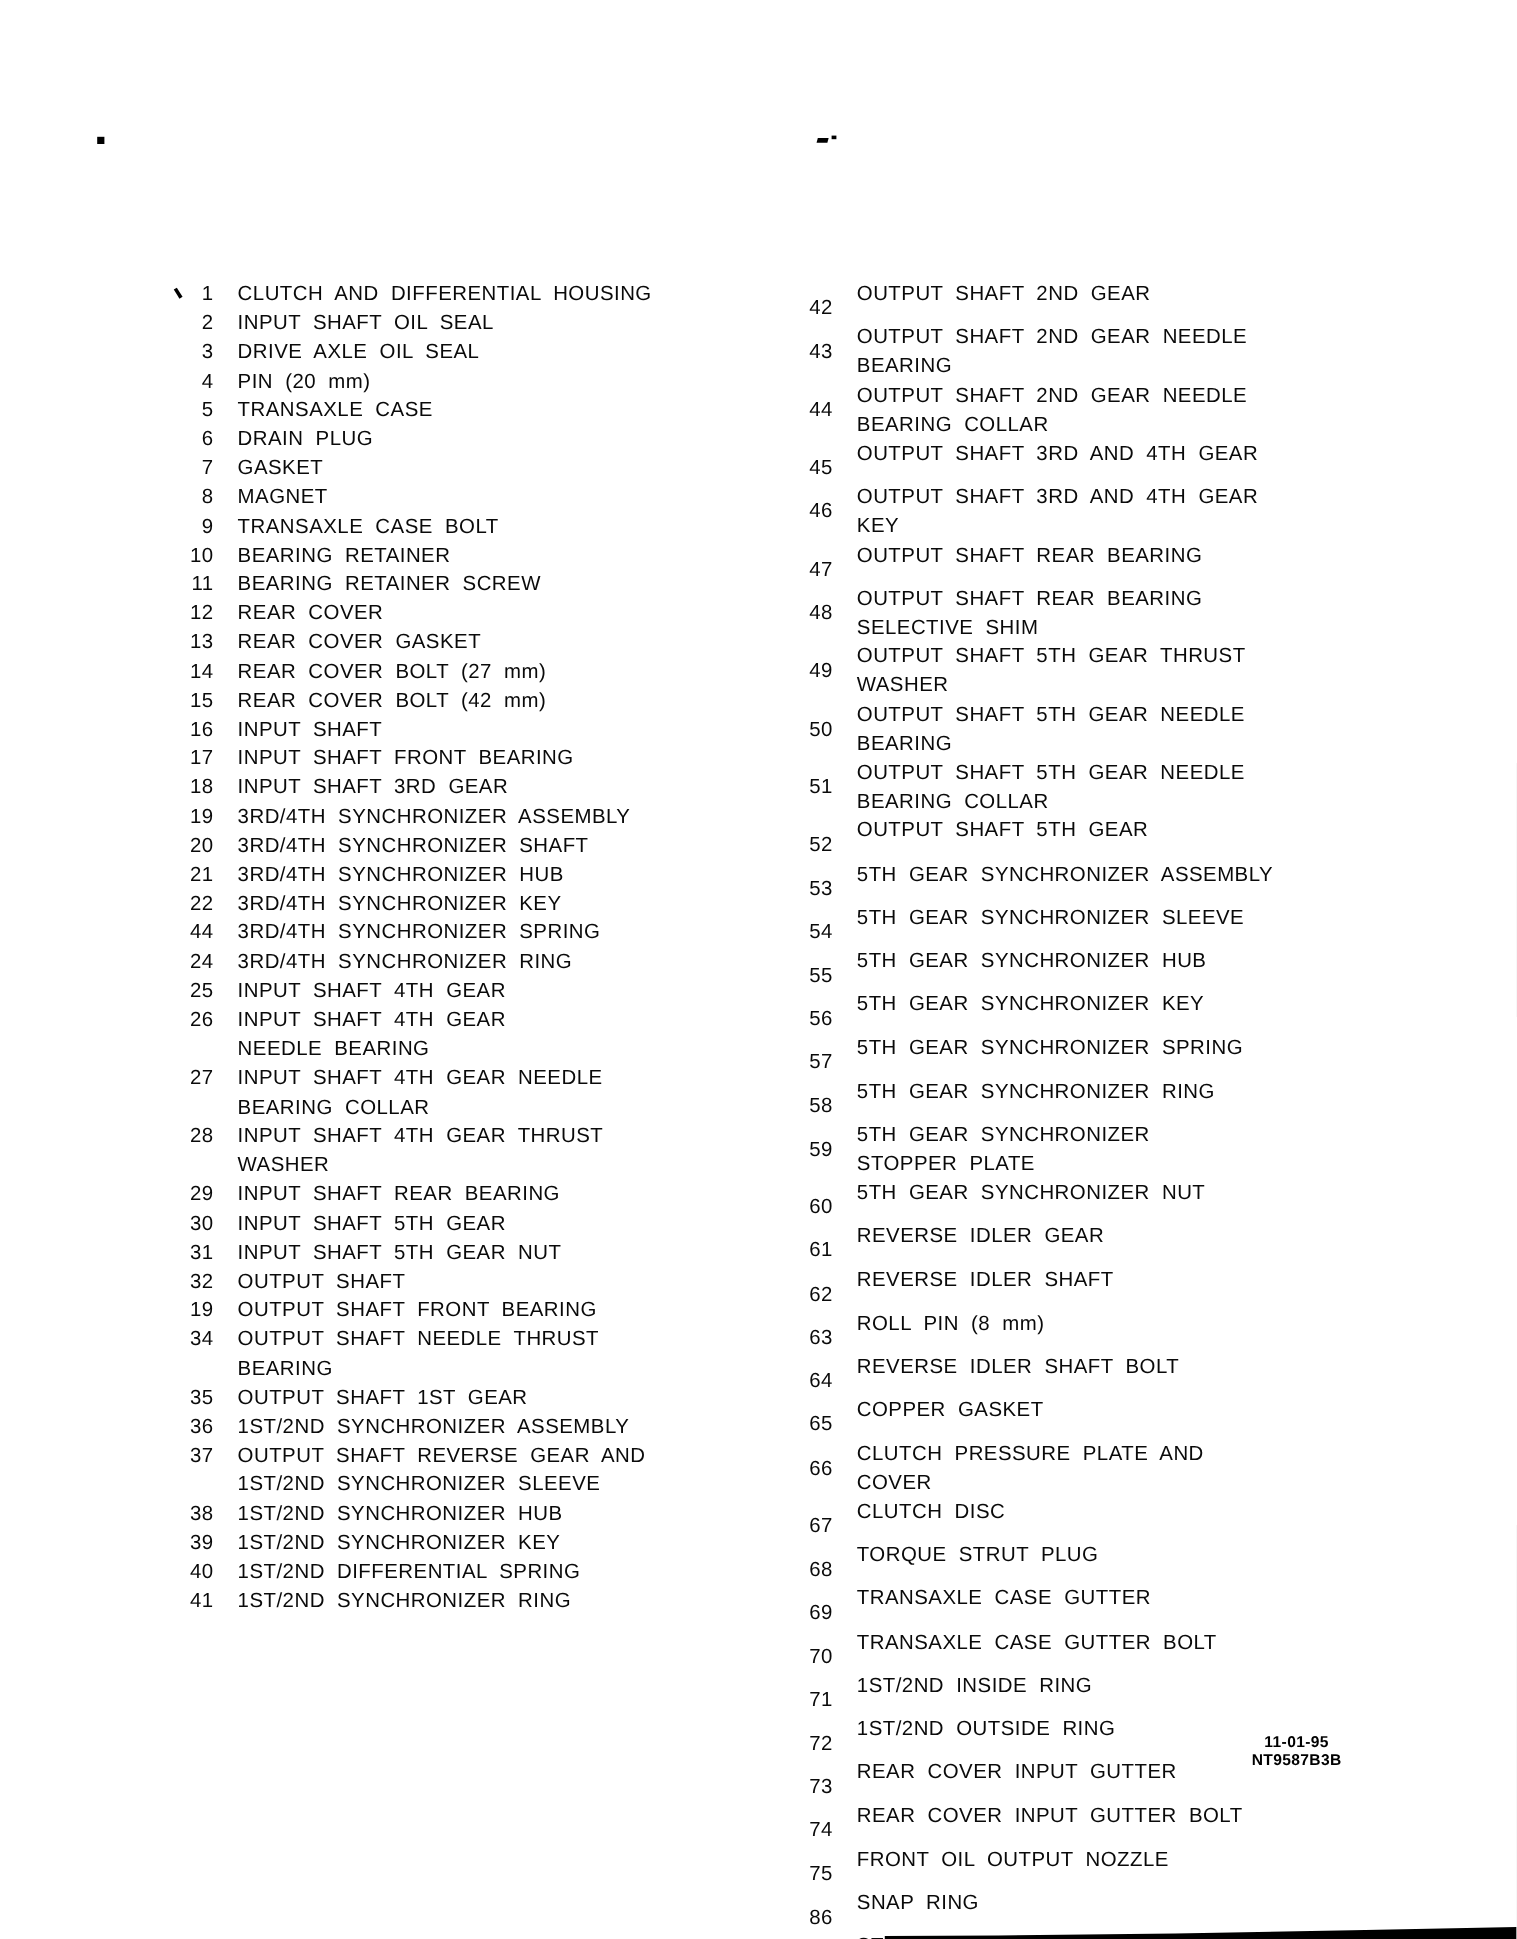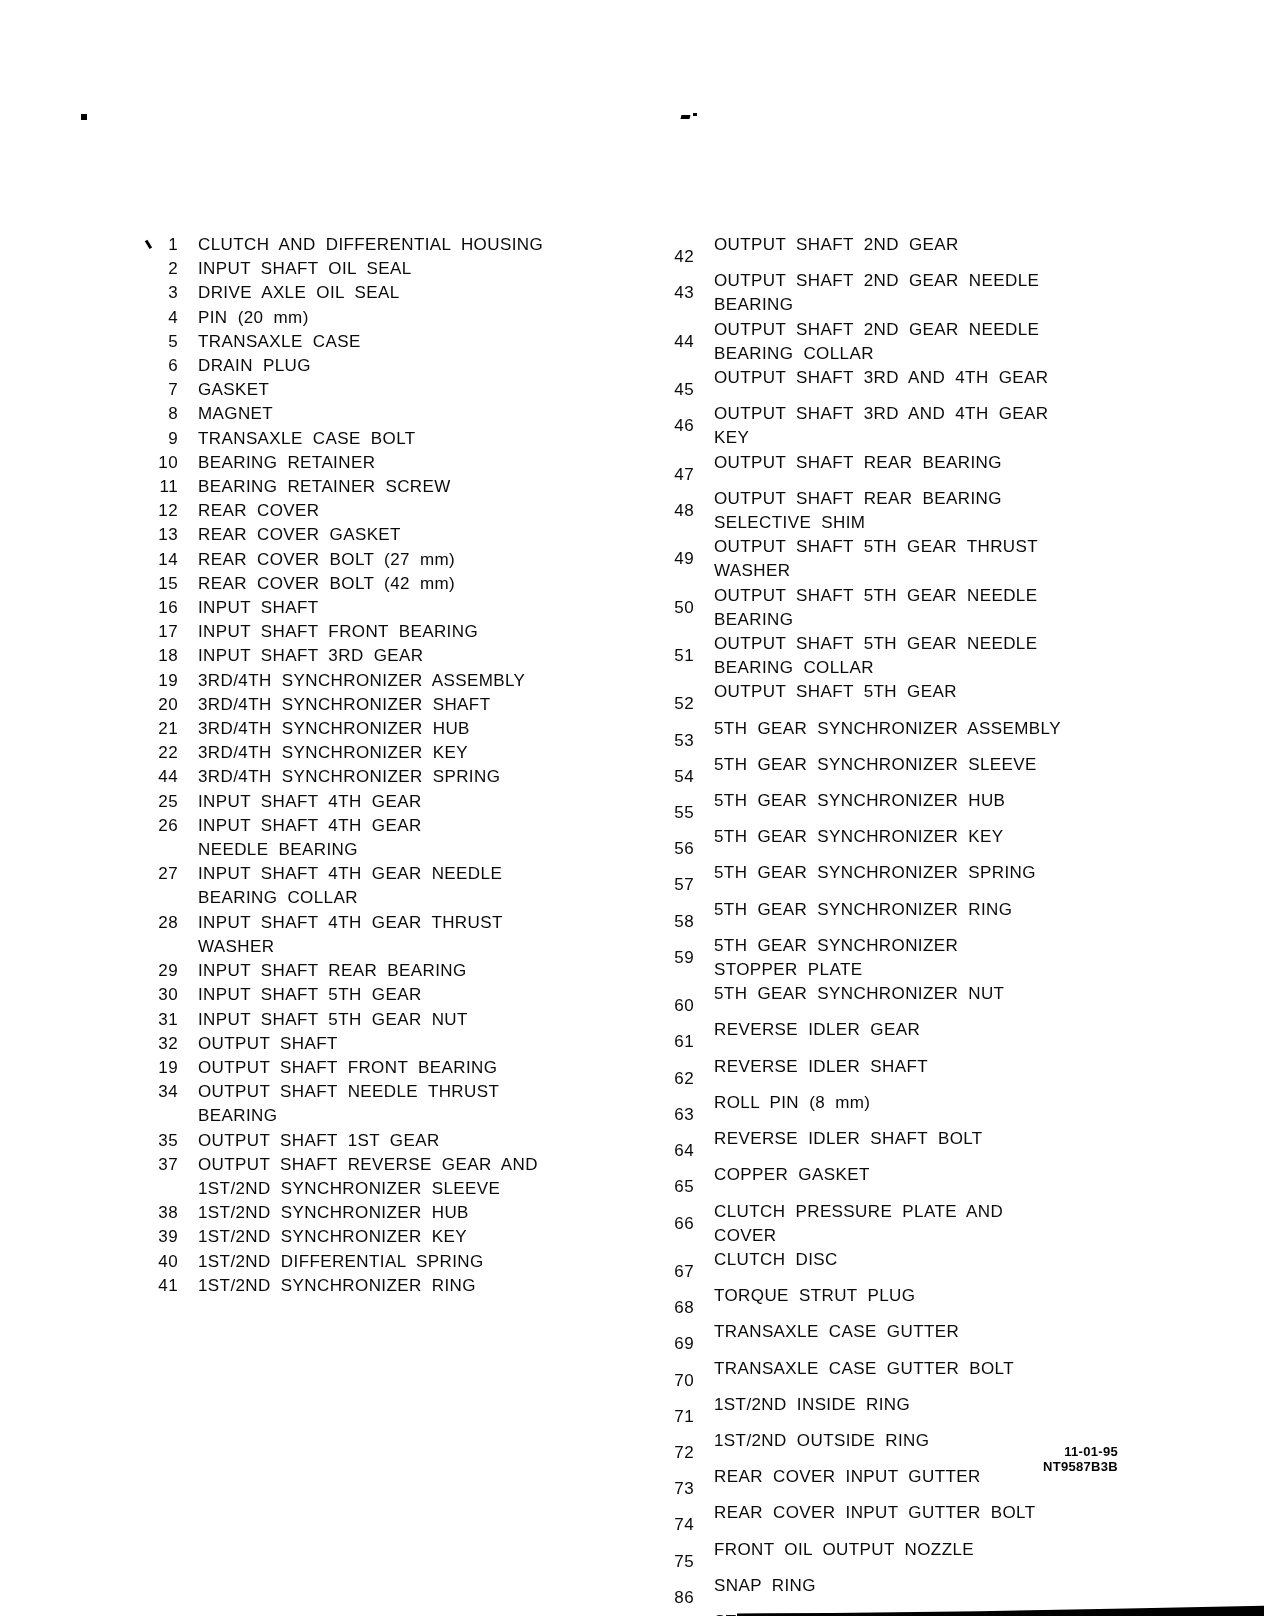--- a/index.html
+++ b/index.html
@@ -34,21 +34,21 @@
     font-size: 17px;
     line-height: 24.2px;
     letter-spacing: 0.4px;
     word-spacing: 5px;
     white-space: pre-line;
   }
   .footer {
     position: absolute;
     top: 1444px;
     right: 146px;
-    text-align: right;
+    text-align: center;
     font-size: 13px;
     font-weight: bold;
     line-height: 15px;
     letter-spacing: 0.3px;
     color: #000;
   }
   
   .speck-top-left {
     position: absolute; left: 81px; top: 114px;
     width: 6px; height: 6px; background: #000;
@@ -199,20 +199,24 @@
   <div class="row">
     <span class="num">22</span>
     <span class="txt">3RD/4TH SYNCHRONIZER KEY</span>
   </div>
 
   <div class="row">
     <span class="num">44</span>
     <span class="txt">3RD/4TH SYNCHRONIZER SPRING</span>
   </div>
 
+  <div class="row">
+    <span class="num">24</span>
+    <span class="txt">3RD/4TH SYNCHRONIZER RING</span>
+  </div>
 
   <div class="row">
     <span class="num">25</span>
     <span class="txt">INPUT SHAFT 4TH GEAR</span>
   </div>
 
   <div class="row">
     <span class="num">26</span>
     <span class="txt">INPUT SHAFT 4TH GEAR
 NEEDLE BEARING</span>
@@ -259,20 +263,24 @@
     <span class="num">34</span>
     <span class="txt">OUTPUT SHAFT NEEDLE THRUST
 BEARING</span>
   </div>
 
   <div class="row">
     <span class="num">35</span>
     <span class="txt">OUTPUT SHAFT 1ST GEAR</span>
   </div>
 
+  <div class="row">
+    <span class="num">36</span>
+    <span class="txt">1ST/2ND SYNCHRONIZER ASSEMBLY</span>
+  </div>
 
   <div class="row">
     <span class="num">37</span>
     <span class="txt">OUTPUT SHAFT REVERSE GEAR AND
 1ST/2ND SYNCHRONIZER SLEEVE</span>
   </div>
 
   <div class="row">
     <span class="num">38</span>
     <span class="txt">1ST/2ND SYNCHRONIZER HUB</span>

